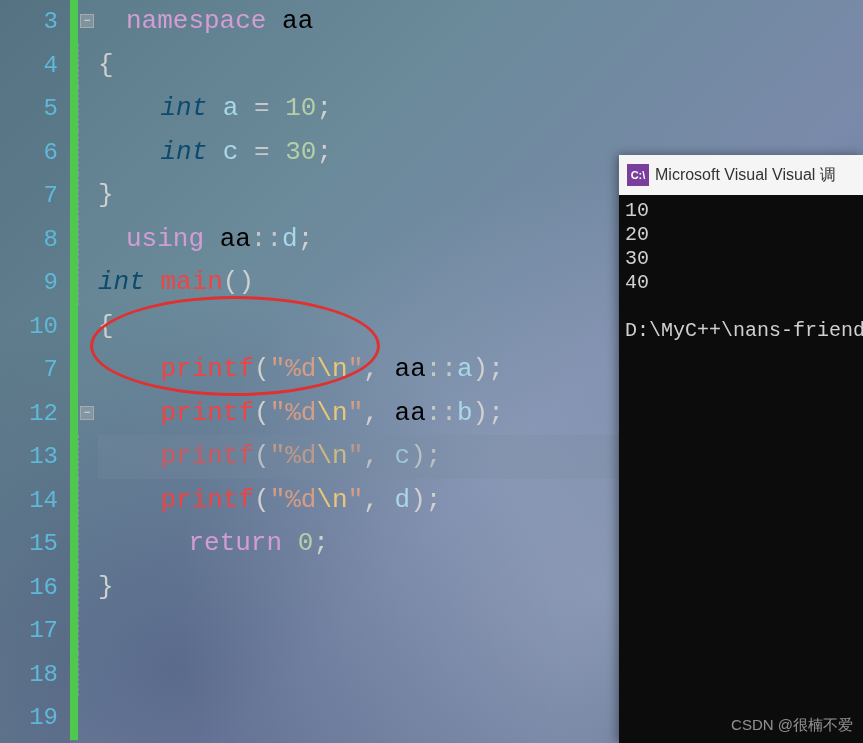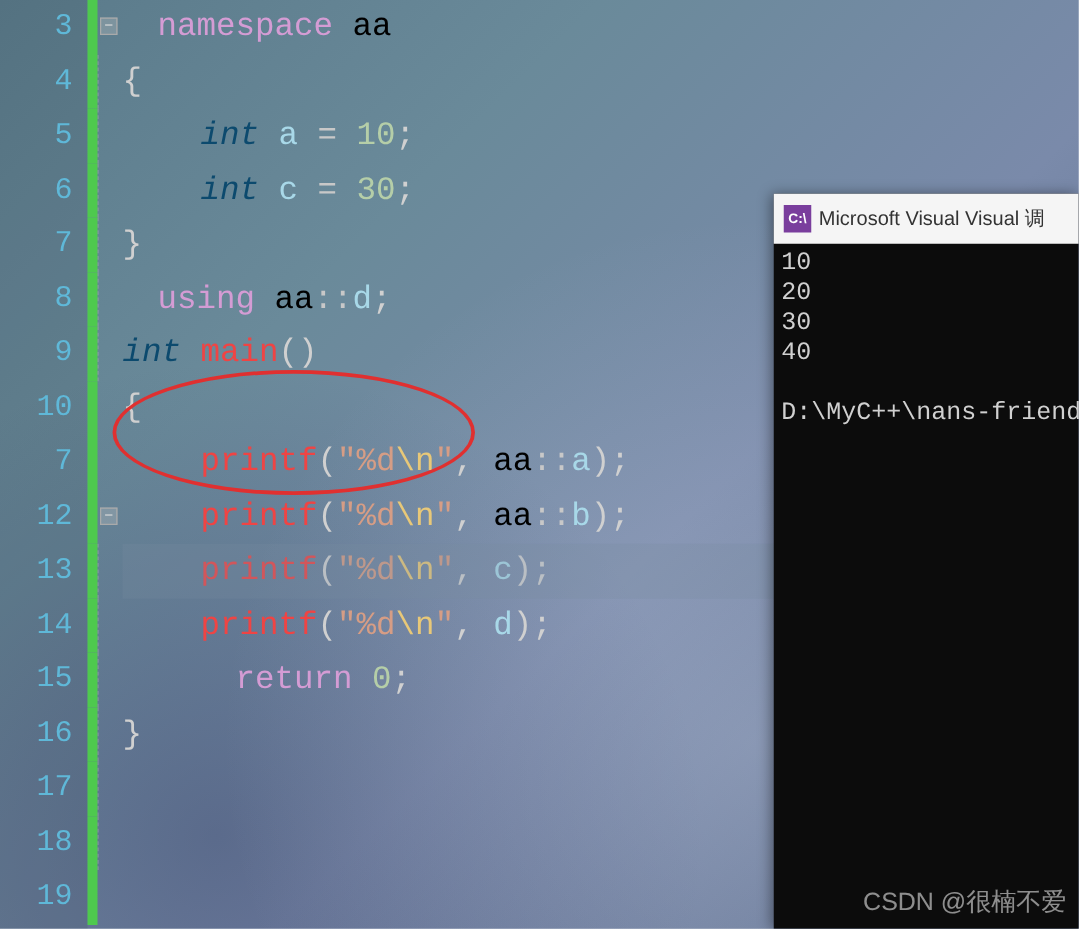--- a/index.html
+++ b/index.html
@@ -167,21 +167,21 @@
     .console-line {
       white-space: pre;
     }
     
     .watermark {
       position: absolute;
       right: 10px;
       bottom: 8px;
       color: rgba(230,230,230,0.6);
       font-family: 'Microsoft YaHei', sans-serif;
-      font-size: 20px;
+      font-size: 15px;
       z-index: 20;
     }
     
     .vline {
       position: absolute;
       left: 8px;
       top: 0;
       bottom: 0;
       border-left: 1px dashed rgba(180,180,180,0.4);
     }

